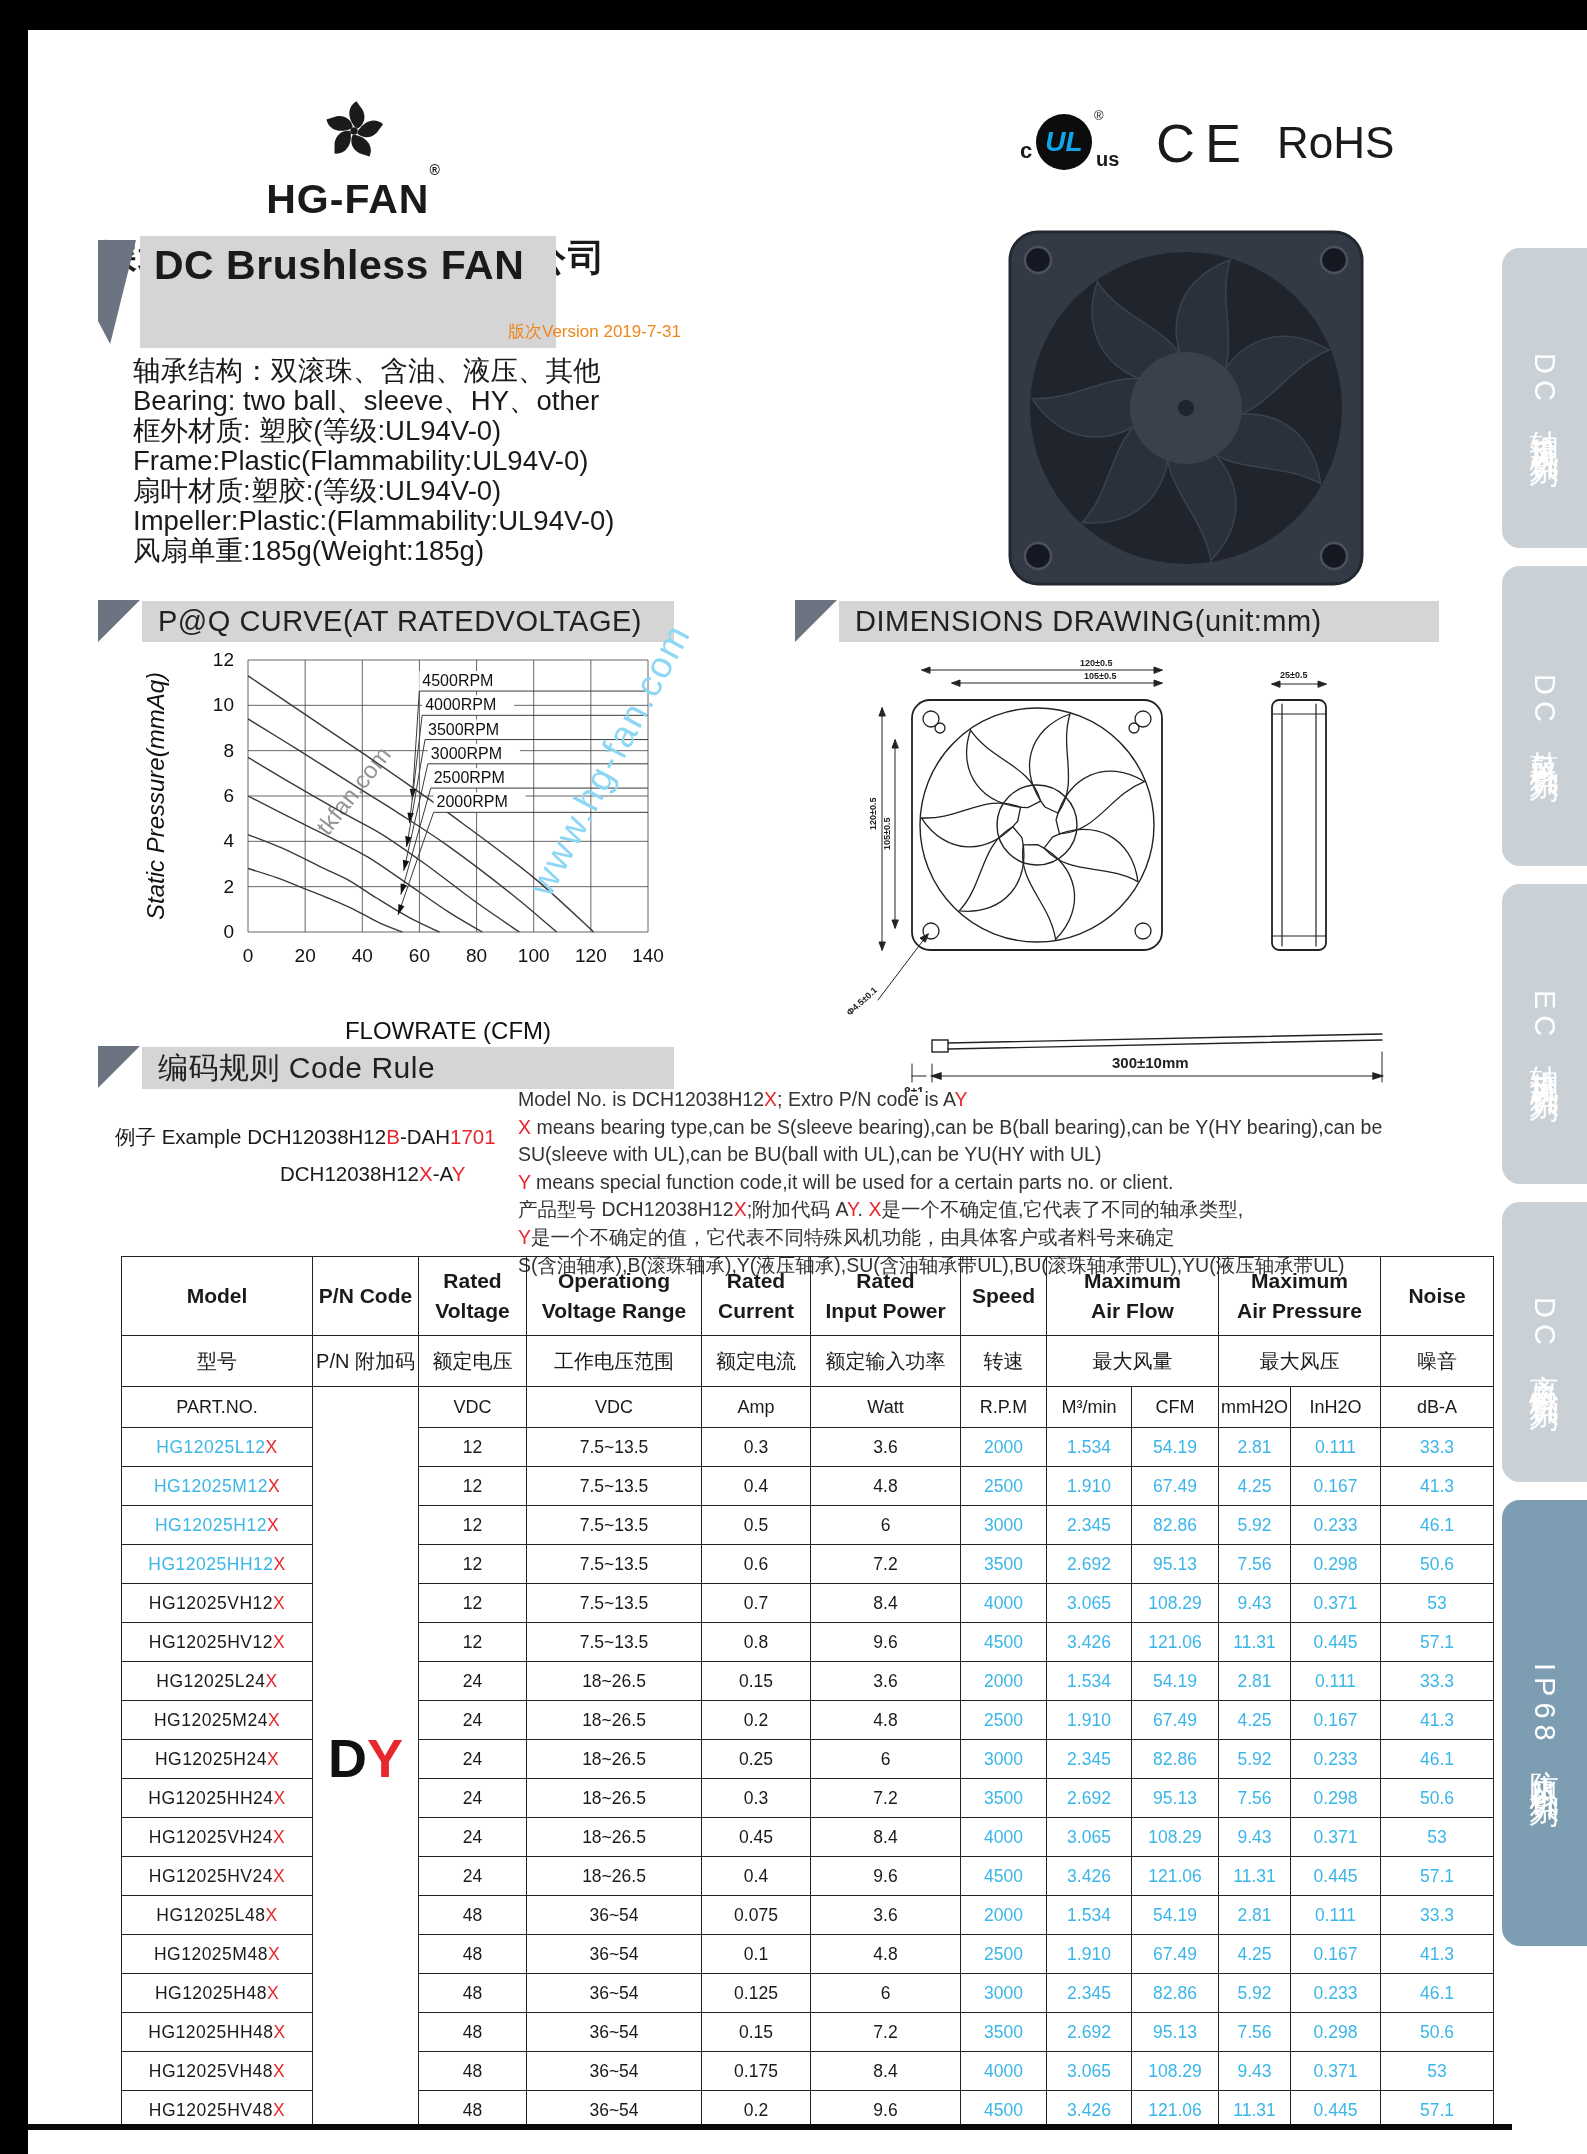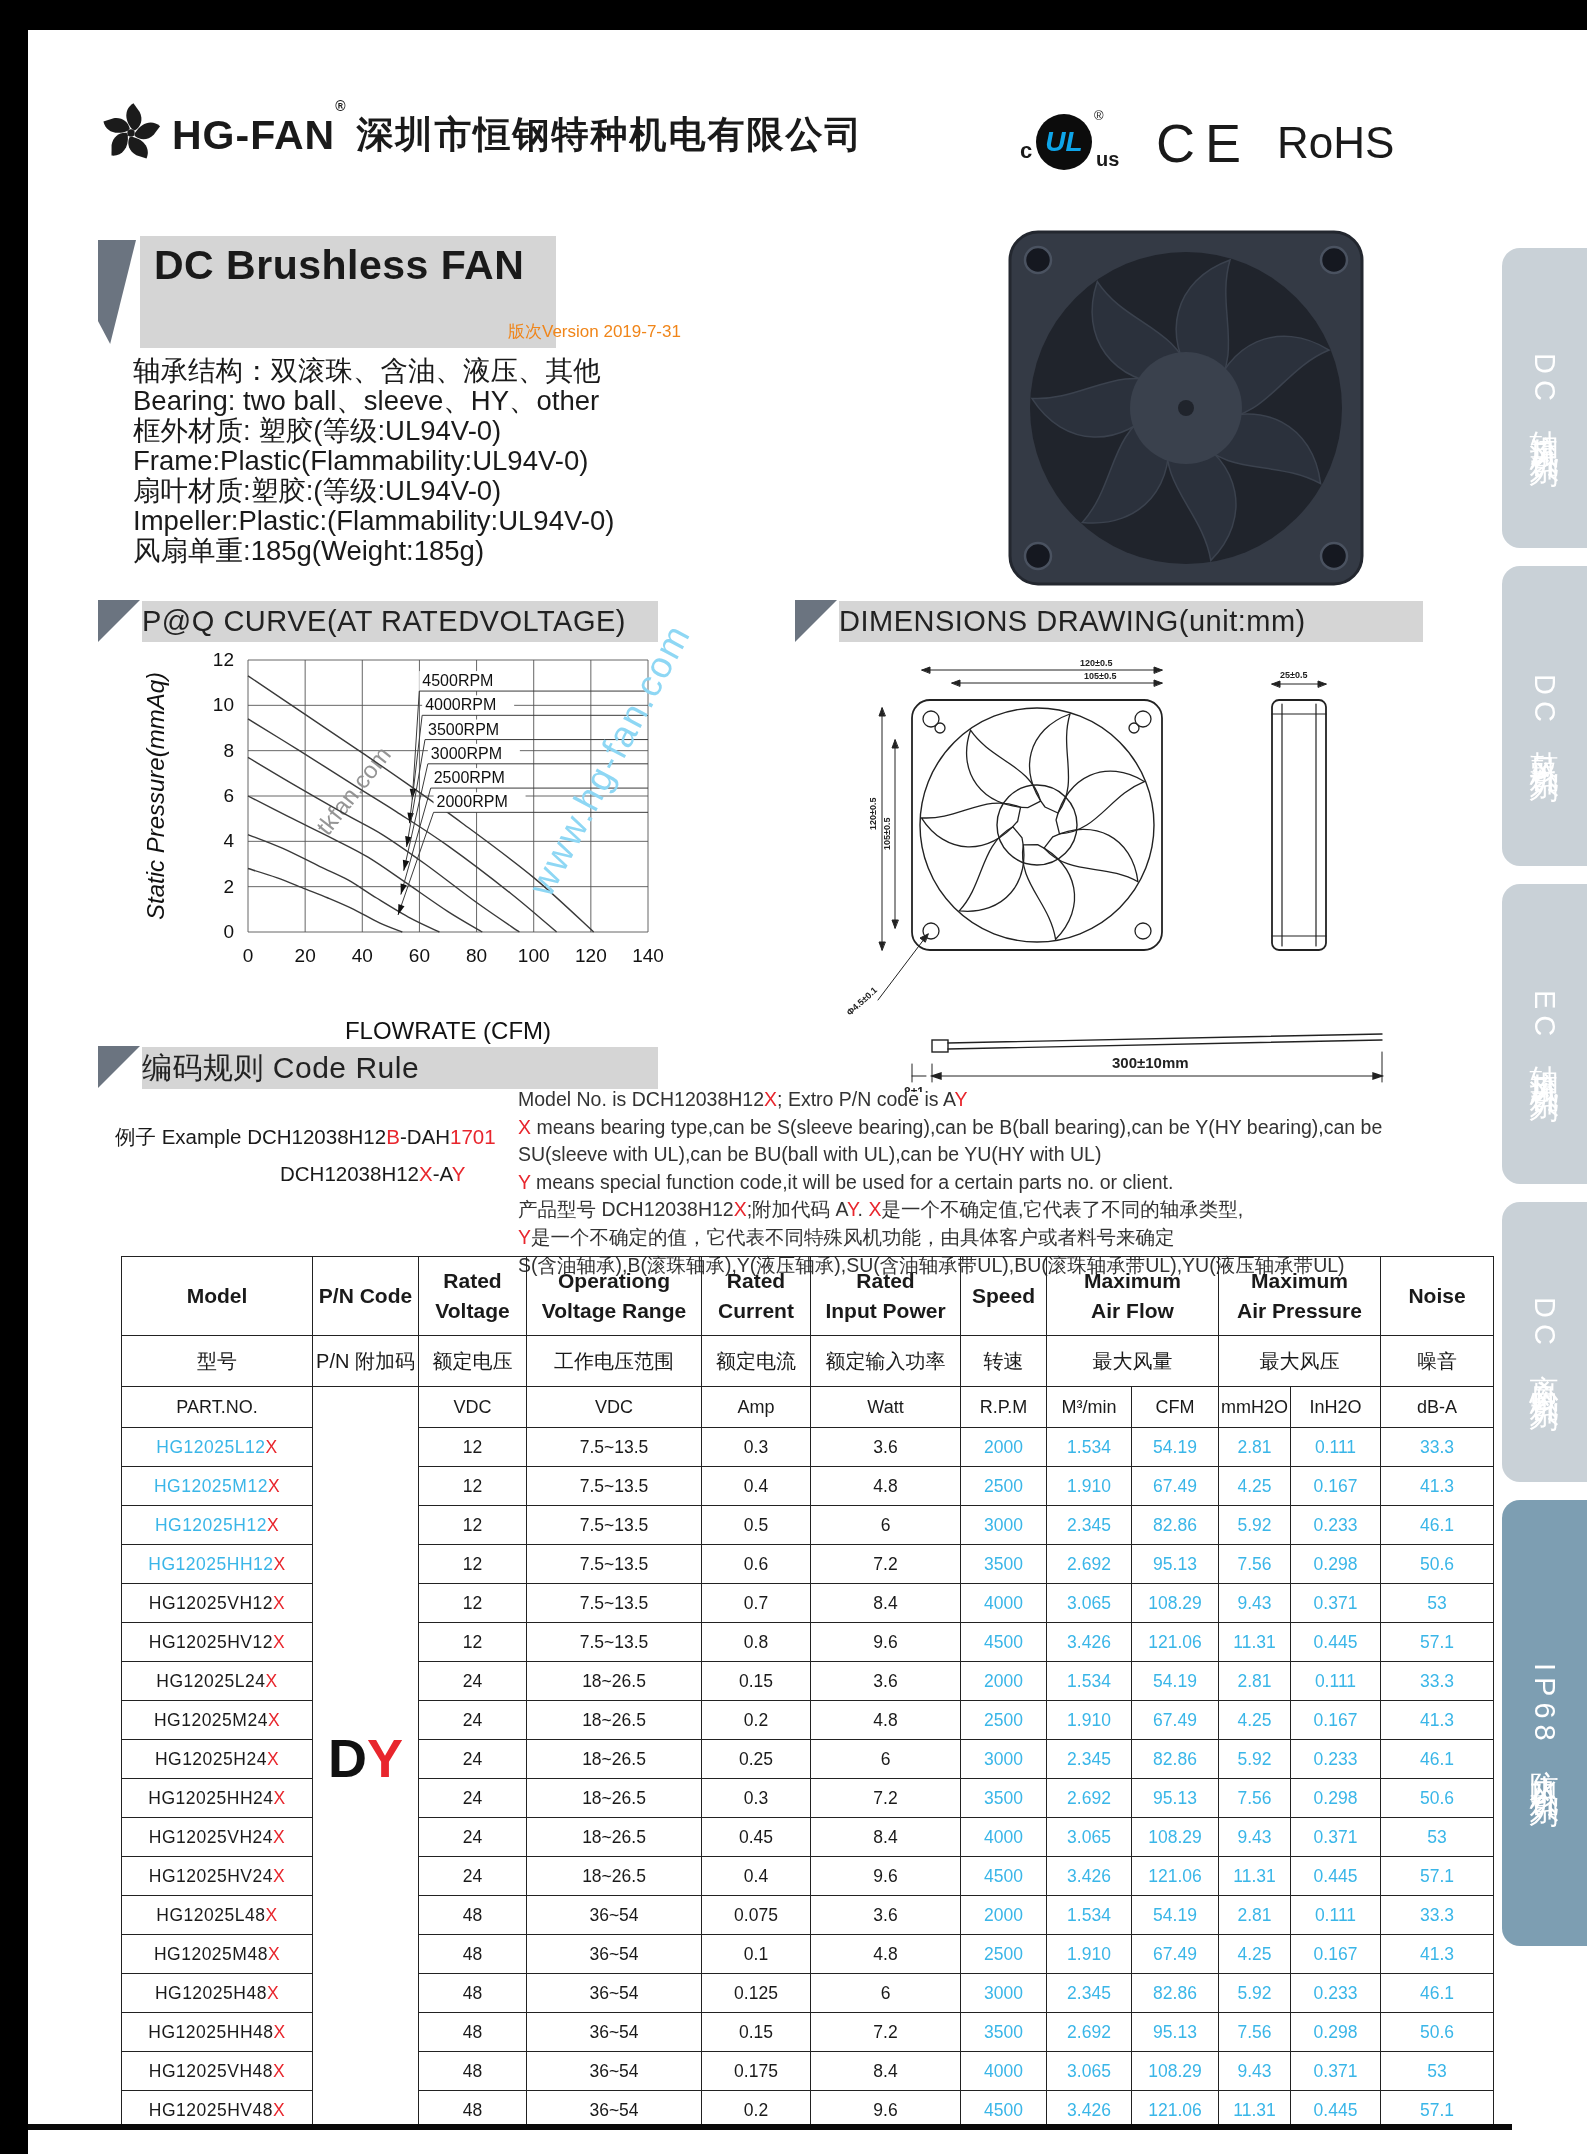--- a/index.html
+++ b/index.html
@@ -5,21 +5,21 @@
   html,body{margin:0;padding:0;background:#444;}
   #page{position:relative;width:1587px;height:2154px;background:#fff;overflow:hidden;
         font-family:"Liberation Sans", sans-serif;color:#1a1a1a;}
   .abs{position:absolute;}
   
   .edge-top{left:0;top:0;width:1587px;height:30px;background:#000;}
   .edge-left{left:0;top:0;width:28px;height:2154px;background:#000;}
   .footer-line{left:28px;top:2124px;width:1484px;height:6px;background:#0a0a0a;}
 
   
-  #brand-row{left:100px;top:100px;height:70px;display:flex;align-items:center;gap:10px;}
+  #brand-row{left:100px;top:100px;height:70px;display:flex;align-items:center;gap:10px;flex-direction:column;}
   .brand-name{font-size:41px;font-weight:bold;letter-spacing:1px;}
   .reg{font-size:14px;vertical-align:top;position:relative;top:-14px;}
   .company-cn{font-size:37px;font-weight:bold;letter-spacing:2px;}
   #certs{left:1020px;top:112px;display:flex;align-items:center;gap:26px;}
   .ul-wrap{position:relative;width:110px;height:62px;}
   .ul-c{position:absolute;left:0;top:26px;font-size:22px;font-weight:bold;}
   .ul-circle{position:absolute;left:16px;top:2px;width:56px;height:56px;border-radius:50%;
              background:#0c0c0c;color:#0ea5e9;display:flex;align-items:center;justify-content:center;
              font-weight:bold;font-style:italic;font-size:28px;}
   .ul-us{position:absolute;left:76px;top:36px;font-size:20px;font-weight:bold;}
@@ -35,21 +35,21 @@
   .version{left:508px;top:320px;font-size:17px;color:#f08519;}
 
   
   #specs{left:133px;top:356px;width:860px;}
   #specs div{font-size:27.5px;line-height:30px;}
 
   
   .sec-marker{width:42px;height:42px;background:#fff;}
   .sec-marker:before{content:"";display:block;width:100%;height:100%;background:#6b7480;
                      clip-path:polygon(0 0,100% 0,0 100%);}
-  .sec-bar{background:#d5d5d5;display:flex;align-items:center;padding-left:0;
+  .sec-bar{background:#d5d5d5;display:flex;align-items:center;padding-left:16px;
            font-size:29px;letter-spacing:0.5px;color:#222;}
 
   
   #pq-chart{left:138px;top:642px;width:575px;height:405px;}
   
   #dim-drawing{left:840px;top:652px;width:580px;height:440px;}
 
   .wm-blue{left:430px;top:530px;width:360px;height:460px;color:#8ed7f4;font-size:37px;
            transform:rotate(-62deg);transform-origin:center;display:flex;align-items:center;justify-content:center;
            letter-spacing:2px;}

